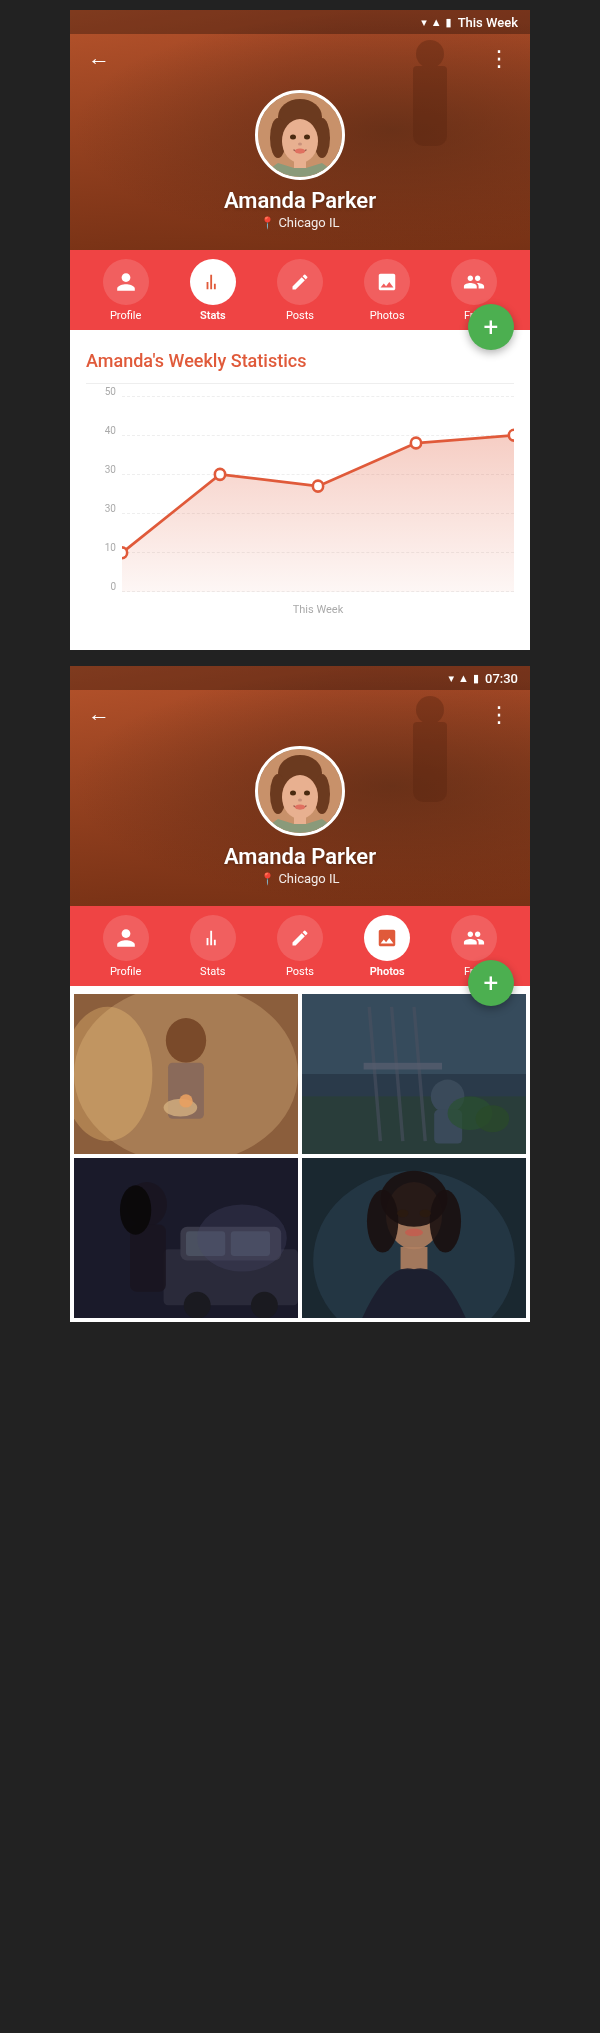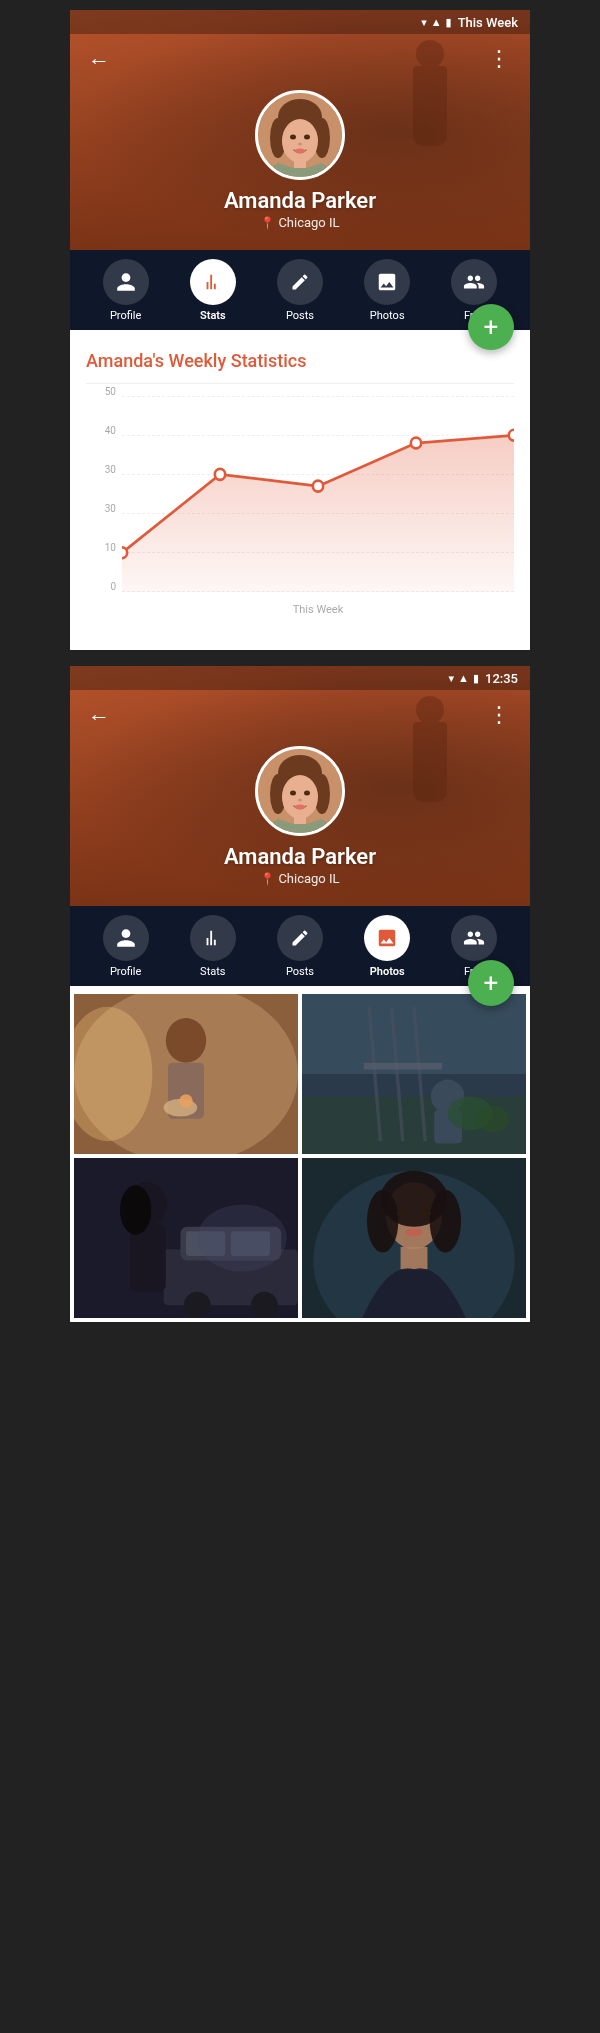--- a/index.html
+++ b/index.html
@@ -167,21 +167,21 @@
       gap: 3px;
       margin-top: 2px;
     }
     .location-pin {
       color: #e8453c;
       font-size: 12px;
     }
 
     
     .tab-bar {
-      background: #0f172a;
+      background: #ef4444;
       height: 80px;
       display: flex;
       align-items: center;
       padding: 0 12px;
       position: relative;
       overflow: visible;
     }
     .tab-item {
       display: flex;
       flex-direction: column;
@@ -508,21 +508,21 @@
 </div>
 
 <div class="phone-screen">
 
   <div class="status-bar">
     <div class="status-icons">
       <span class="status-icon">▾</span>
       <span class="status-icon">▲</span>
       <span class="status-icon">▮</span>
     </div>
-    <span class="time" style="font-size:13px;color:#fff;font-weight:500;">12:35</span>
+    <span class="time" style="font-size:13px;color:#fff;font-weight:500;">07:30</span>
   </div>
 
   <div class="hero">
     <div class="hero-bg"></div>
     <div class="silhouette"></div>
 
     <div class="nav-bar">
       <span class="back-btn">←</span>
       <span class="more-btn">⋮</span>
     </div>

